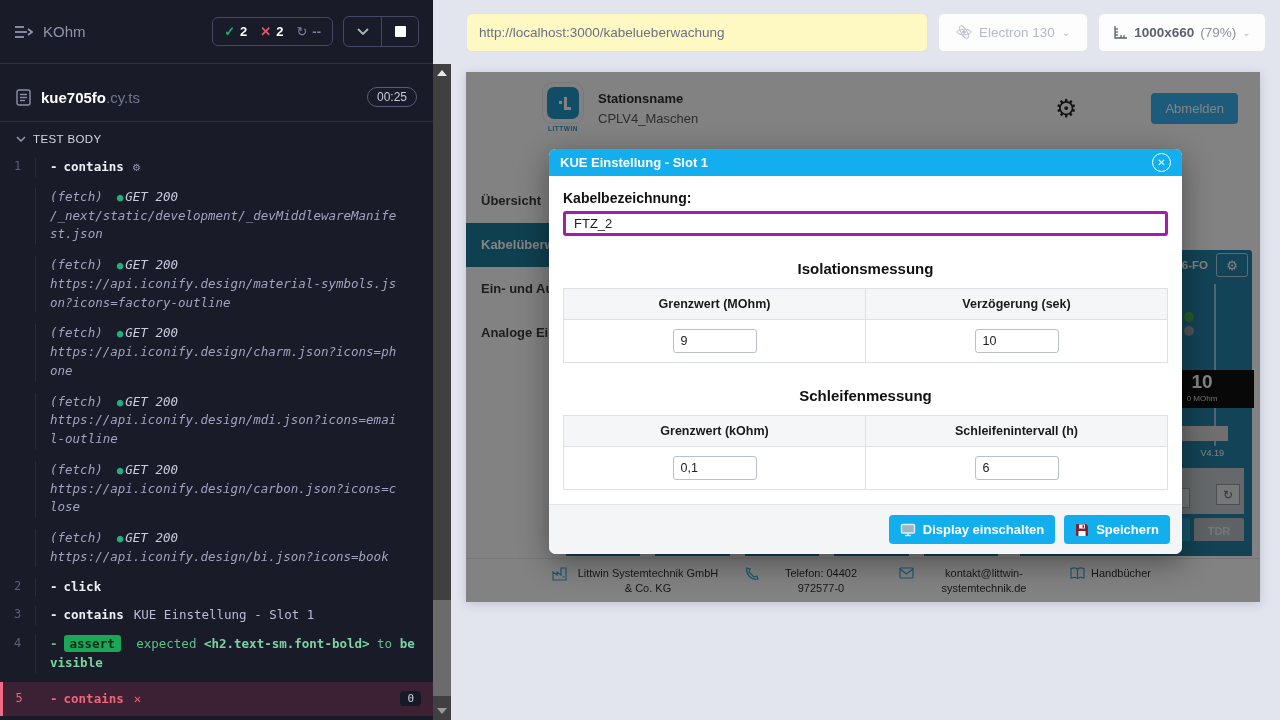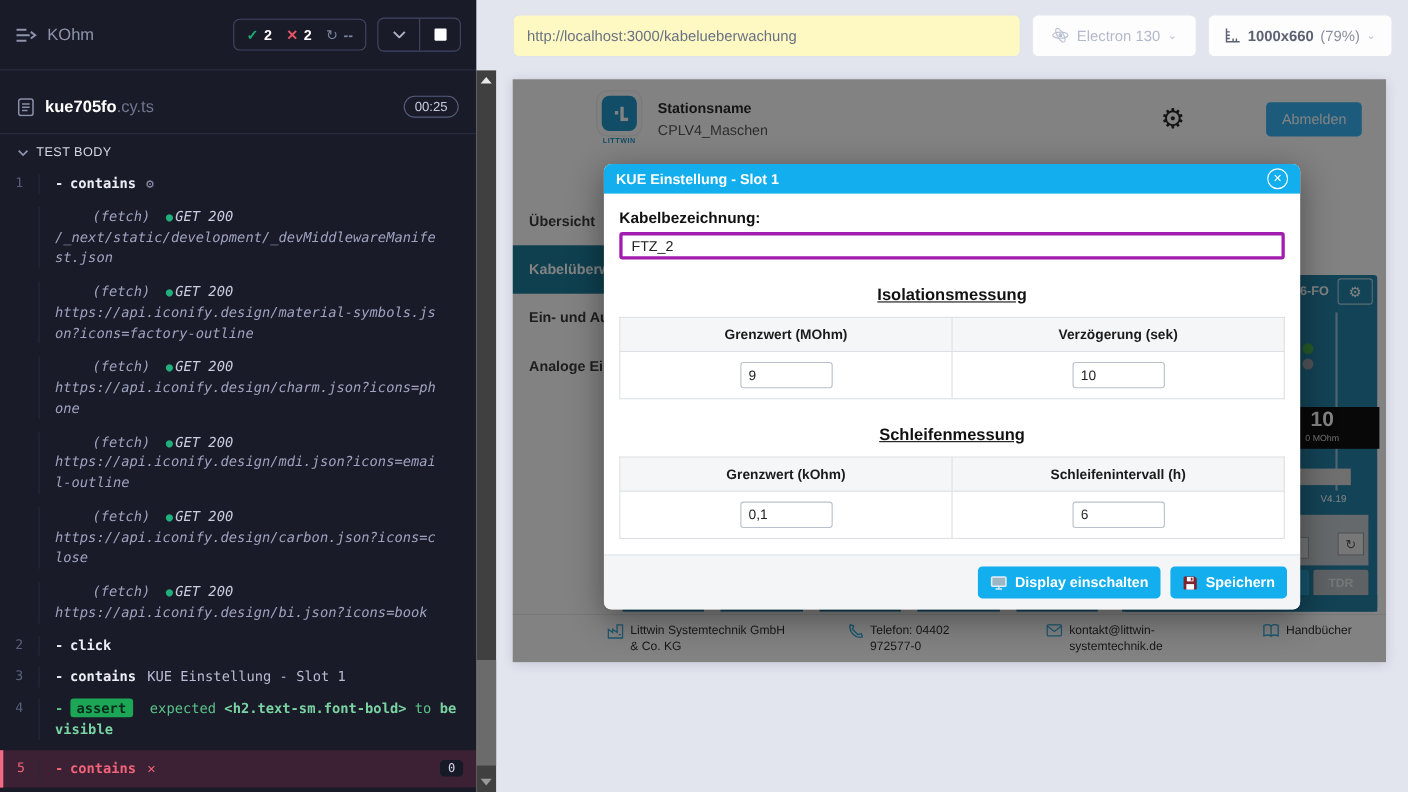--- a/index.html
+++ b/index.html
@@ -46,21 +46,21 @@
   .cmd-num { flex:none; width:36px; text-align:center; color:#5a5f7d; font-size:12px;
              border-right:1px solid #262a3b; padding-top:1px; }
   .cmd-body { flex:1; padding:0 14px; line-height:1.5; }
   .cmd-name { font-weight:bold; color:#edeef5; }
   .cmd-name::before { content:"-"; font-weight:bold; margin-right:6px; }
   .cmd-arg { color:#b9bcd4; margin-left:10px; }
   .cmd .gear-sm { color:#8f94ad; font-size:12px; margin-left:9px; font-style:normal; }
 
   .cmd.fetch { padding:6px 0; }
   .cmd.fetch .cmd-num { border-right:1px solid #262a3b; }
-  .fetch-line { color:#9fa3c0; font-style:italic;margin-left:34px; }
+  .fetch-line { color:#9fa3c0; font-style:italic; }
   .fetch-line .dot { color:#21b07c; font-style:normal; font-size:11px; margin:0 2px 0 14px; }
   .fetch-line .status { color:#c9cbdf; }
   .fetch-url { color:#9fa3c0; font-style:italic; word-break:break-all; max-width:352px; }
 
   .cmd.assert-row .cmd-body { color:#5bc388; }
   .assert-badge { background:#1ca757; color:#0c2b1c; font-weight:bold; border-radius:3px;
                   padding:1px 6px; margin-right:8px; }
   .assert-badge::before { content:""; }
   .cmd.assert-row .dash { font-weight:bold; color:#5bc388; margin-right:6px; }
   .assert-tag { font-weight:bold; color:#7ad3a2; }
@@ -165,42 +165,42 @@
 
   
   .cards-strip { position:absolute; left:100px; right:262px; bottom:0; height:30px;
                  display:flex; gap:15px; }
   .strip-card { position:relative; width:125px; }
   .strip-card .mini { position:absolute; left:18px; top:0; width:58px; height:13px; background:#15799f; }
   .strip-card .mini2 { position:absolute; left:80px; top:0; width:34px; height:13px; background:#8f979c; }
   .strip-card .bar { position:absolute; left:0; right:0; bottom:2px; height:11px; background:#15799f; }
 
   .app-footer { height:44px; background:#fff; border-top:1px solid #e8e8e8; display:flex;
-                gap:48px; padding:7px 10px 0 86px; }
+                gap:22px; padding:7px 10px 0 86px;text-align:center; }
   .foot-item { display:flex; gap:6px; font-size:11px; color:#1f1f1f; line-height:1.35; cursor:pointer; }
   .foot-item svg { flex:none; margin-top:1px; }
   .foot-item .txt { max-width:150px; }
   .fi-phone .txt { max-width:112px; }
   .fi-mail .txt { max-width:128px; }
 
   .aut-overlay { position:absolute; inset:0; background:rgba(15,15,15,.52); z-index:6; }
 
   
   .modal { position:absolute; left:549px; top:149px; width:633px; z-index:20; background:#fff;
            border-radius:7px; box-shadow:0 8px 30px rgba(0,0,0,.4); overflow:hidden; }
   .modal-header { height:27px; background:#13aeed; display:flex; align-items:center;
                   padding:0 11px; color:#fff; font-weight:bold; font-size:13px; }
   .modal-close { margin-left:auto; width:19px; height:19px; border:1.5px solid #fff; border-radius:50%;
                  background:transparent; color:#fff; font-size:10px; line-height:16px; text-align:center;
                  cursor:pointer; padding:0; }
   .modal-body { padding:10px 14px 14px 14px; }
   .field-label { font-size:14px; font-weight:bold; color:#111; margin:4px 0 5px 0; }
   .field-input { width:100%; height:25px; border:3px solid #a21caf; border-radius:3px; padding:0 8px;
                  font-size:13px; color:#222; font-family:"Liberation Sans", sans-serif; }
-  .sec-title { text-align:center; font-weight:bold; font-size:15px; color:#111; margin:24px 0 11px 0;text-decoration:underline; }
+  .sec-title { text-align:center; font-weight:bold; font-size:15px; color:#111; margin:24px 0 11px 0; }
   table.meas { width:100%; border-collapse:collapse;padding-left:21px; }
   table.meas th { background:#f5f6f7; border:1px solid #dde0e4; padding:8px 4px; font-size:12.5px;
                   color:#1a1a1a; font-weight:bold; }
   table.meas td { border:1px solid #dde0e4; padding:9px 4px; text-align:center; }
   .cell-input { width:84px; height:24px; border:1px solid #b9c0c9; border-radius:3px; padding:0 7px;
                 font-size:12.5px; color:#222; font-family:"Liberation Sans", sans-serif; }
   .modal-footer { background:#f3f5f7; border-top:1px solid #e2e5e9; padding:10px 12px;
                   display:flex; justify-content:flex-end; gap:9px; }
   .m-btn { display:flex; align-items:center; gap:7px; background:#13aeed; color:#fff; border:none;
            border-radius:4px; padding:7px 11px; font-size:13px; font-weight:bold; cursor:pointer;

